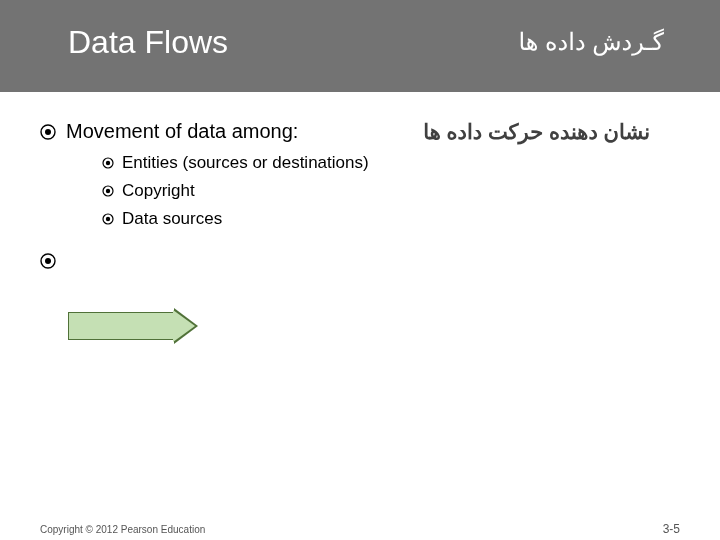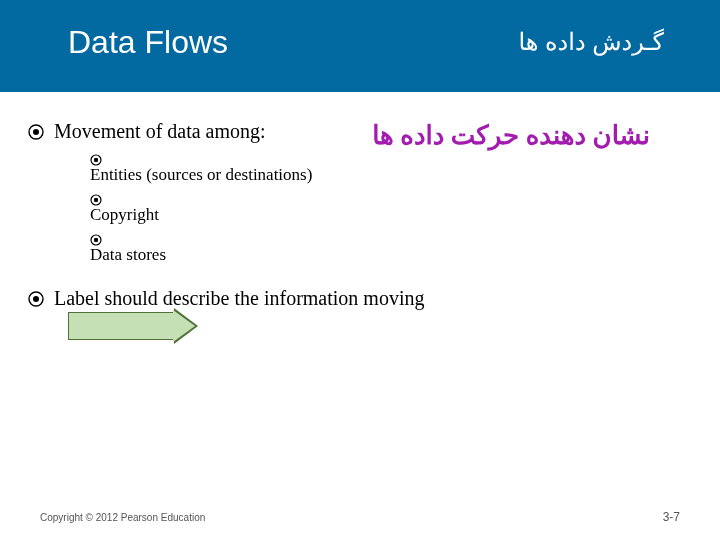--- a/index.html
+++ b/index.html
@@ -5,56 +5,55 @@
   * { margin: 0; padding: 0; box-sizing: border-box; }
   body {
     width: 720px;
     height: 540px;
     background: #fff;
     font-family: Arial, sans-serif;
     position: relative;
     overflow: hidden;
   }
   .header {
-    background: #0369a1;
+    background: #737373;
     height: 92px;
     display: flex;
     align-items: center;
     justify-content: space-between;
     padding: 0 56px 8px 68px;
   }
   .title-en {
     color: #fff;
     font-size: 32px;
     font-weight: 400;
   }
   .title-fa {
     color: #fff;
     font-size: 24px;
     font-weight: 400;
     direction: rtl;
   }
   .content {
-    padding: 28px 40px 0 28px;
-    font-family: Liberation Serif, serif;
+    padding: 28px 40px 0 40px;
   }
   .main-item {
     display: flex;
     align-items: baseline;
     margin-bottom: 10px;
     position: relative;
   }
   .main-item-text-en {
     font-size: 20px;
     color: #000;
   }
   .main-item-text-fa {
-    font-size: 26px;
+    font-size: 21px;
     font-weight: bold;
-    color: #a21caf;
+    color: #404040;
     direction: rtl;
     position: absolute;
     right: 30px;
     top: 0;
   }
   .bullet-main {
     display: inline-block;
     width: 16px;
     height: 16px;
     margin-right: 10px;
@@ -65,21 +64,20 @@
   .bullet-main svg { display: block; }
   .sub-list {
     margin-left: 62px;
     margin-top: 6px;
     margin-bottom: 22px;
   }
   .sub-item {
     display: flex;
     align-items: baseline;
     margin-bottom: 8px;
-    flex-direction: column;
   }
   .bullet-sub {
     display: inline-block;
     width: 12px;
     height: 12px;
     margin-right: 8px;
     flex-shrink: 0;
     position: relative;
     top: 1px;
   }
@@ -125,21 +123,21 @@
     left: 105px;
     top: -2px;
     width: 0;
     height: 0;
     border-top: 16px solid transparent;
     border-bottom: 16px solid transparent;
     border-left: 22px solid #c5e0b4;
   }
   .footer {
     position: absolute;
-    bottom: 16px;
+    bottom: 4px;
     left: 40px;
     right: 40px;
     display: flex;
     justify-content: space-between;
     align-items: center;
   }
   .copyright {
     font-size: 10px;
     color: #555;
   }
@@ -188,38 +186,37 @@
       </span>
       <span class="sub-item-text">Copyright</span>
     </div>
     <div class="sub-item">
       <span class="bullet-sub">
         <svg width="12" height="12" viewBox="0 0 12 12">
             <circle cx="6" cy="6" r="5" fill="none" stroke="#000" stroke-width="1.2"></circle>
             <circle cx="6" cy="6" r="2.2" fill="#000"></circle>
           </svg>
       </span>
-      <span class="sub-item-text">Data stores</span>
+      <span class="sub-item-text">Data sources</span>
     </div>
   </div>
 
   <div class="main-item-2">
     <span class="bullet-main">
       <svg width="16" height="16" viewBox="0 0 16 16">
           <circle cx="8" cy="8" r="7" fill="none" stroke="#000" stroke-width="1.4"></circle>
           <circle cx="8" cy="8" r="3" fill="#000"></circle>
         </svg>
     </span>
-    <span class="main-item-text-en">Label should describe the information moving</span>
   </div>
 
 </div>
 
 <div class="arrow-shape">
   <div class="arrow-body"></div>
   <div class="arrow-head"></div>
   <div class="arrow-head-fill"></div>
 </div>
 
 <div class="footer">
   <span class="copyright">Copyright © 2012 Pearson Education</span>
-  <span class="page-num">3-7</span>
+  <span class="page-num">3-5</span>
 </div>
 
 </body></html>

